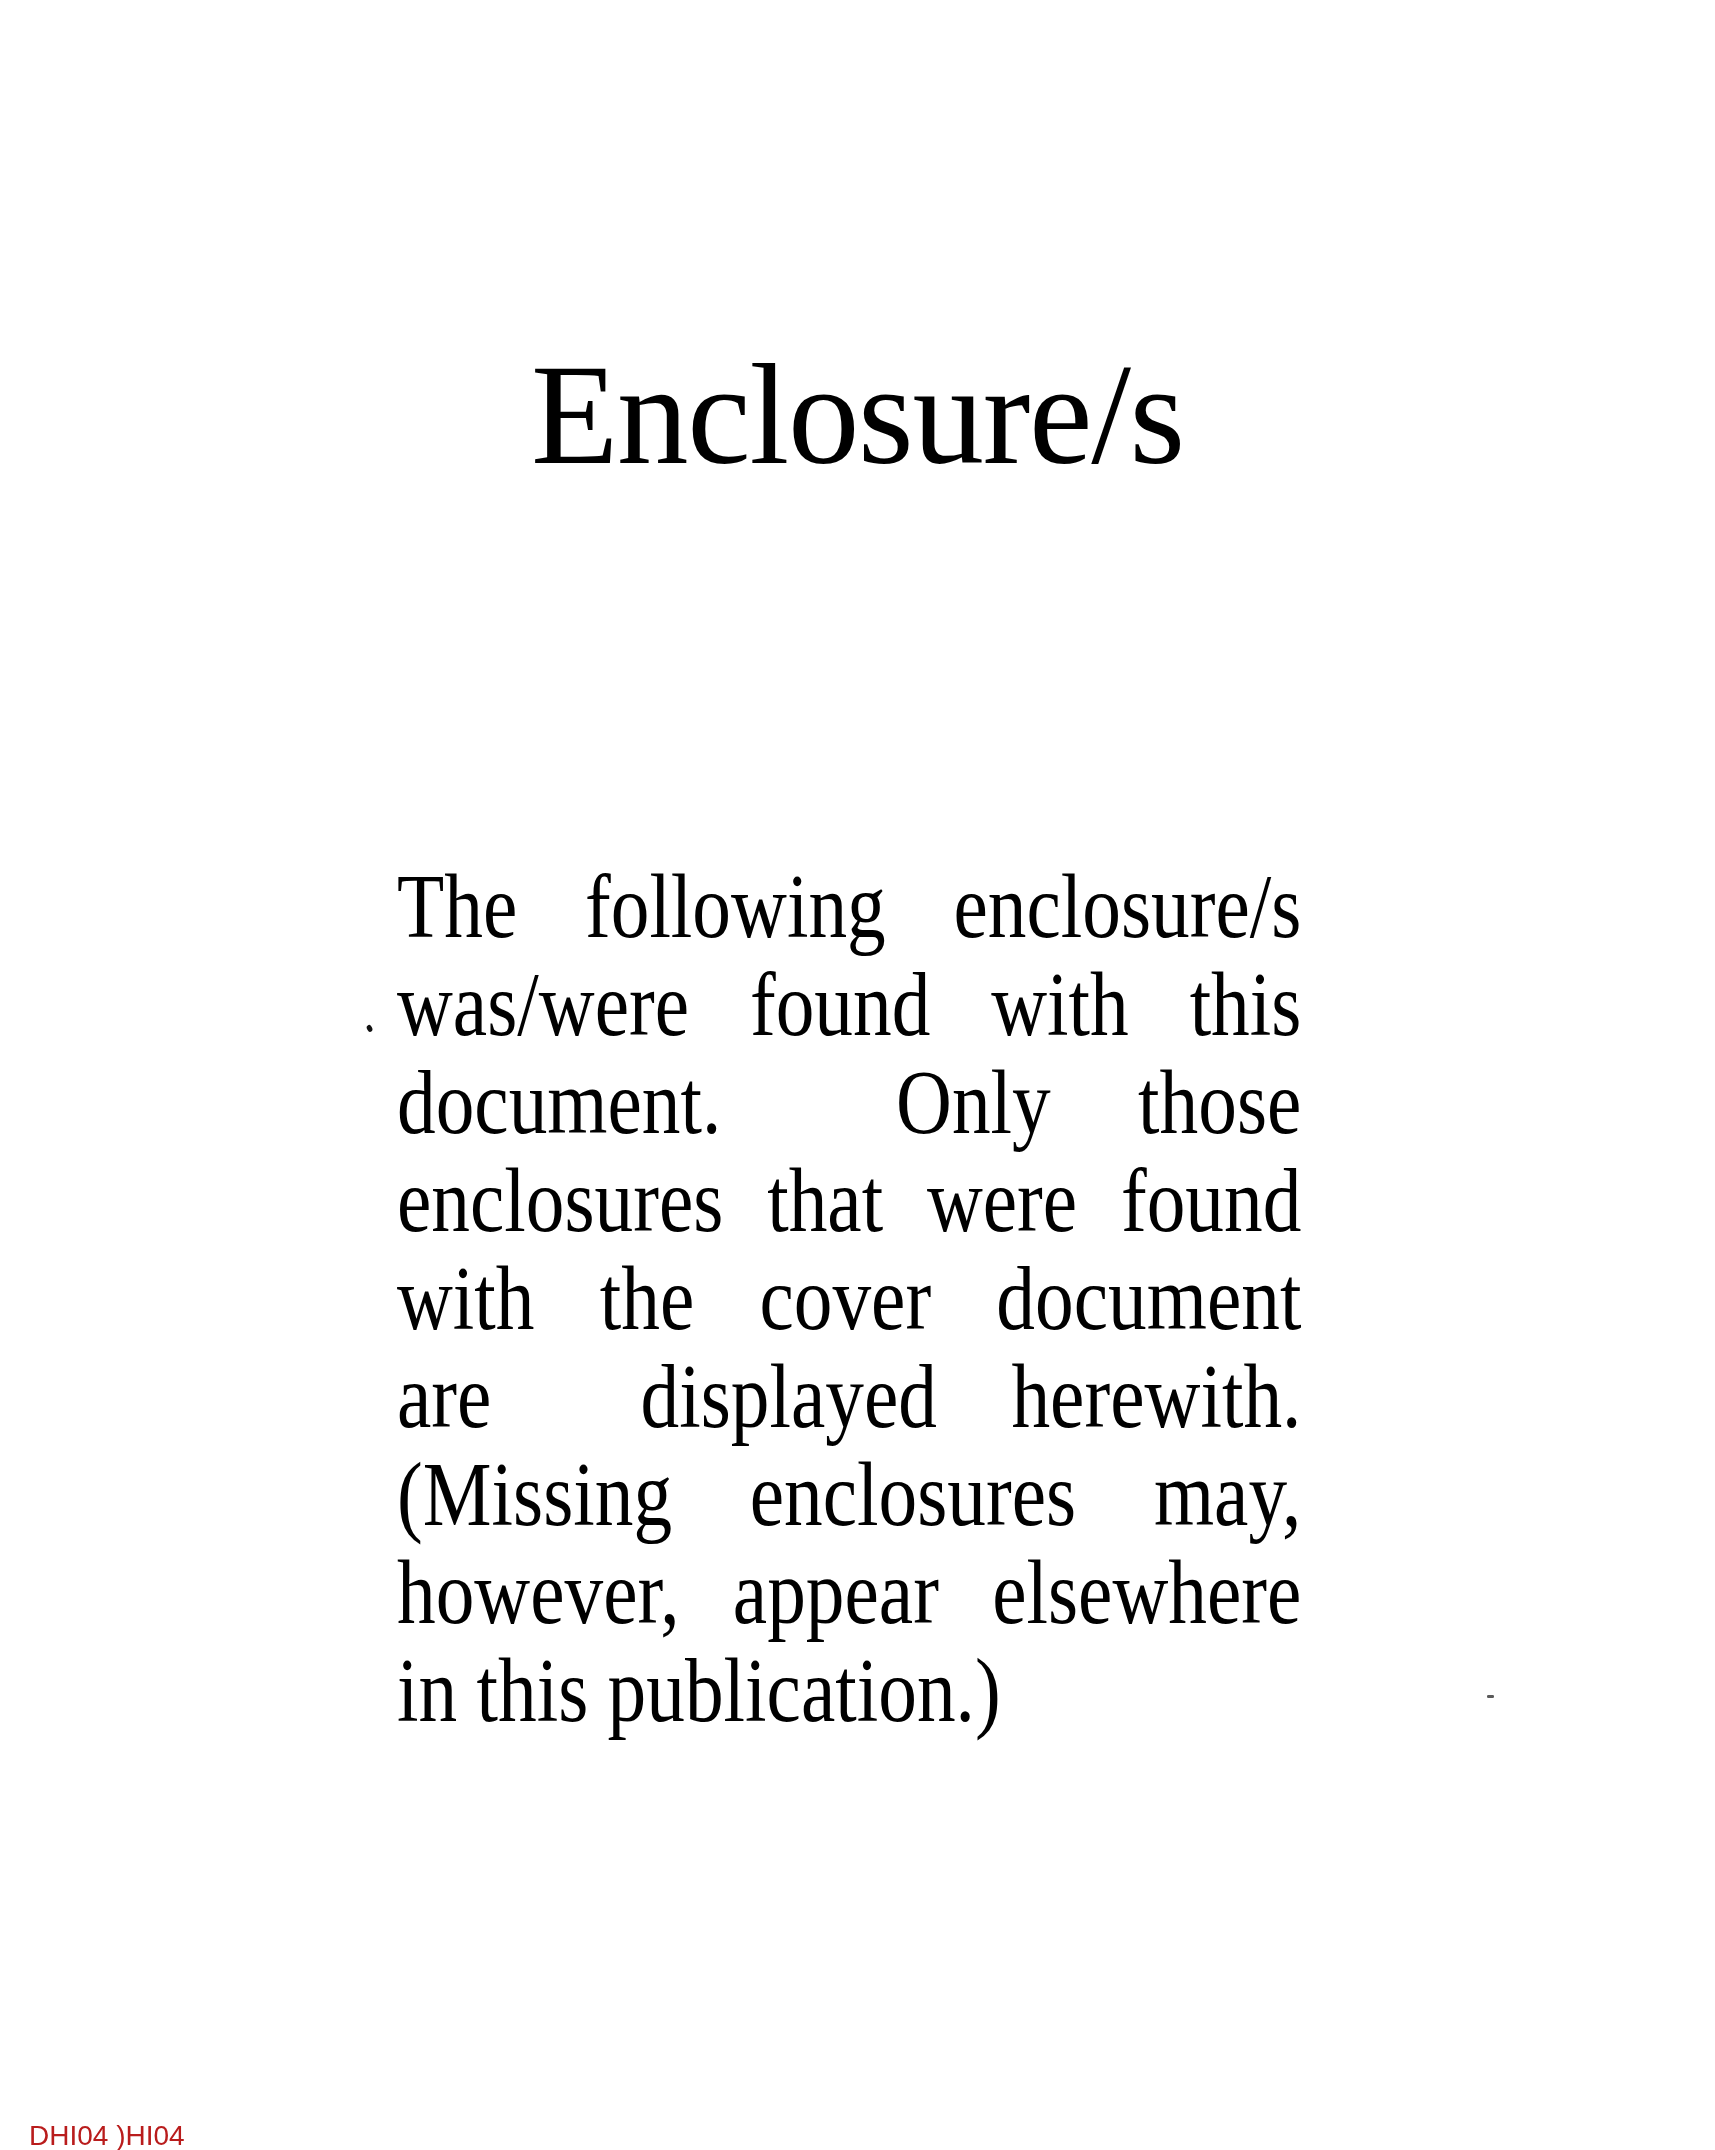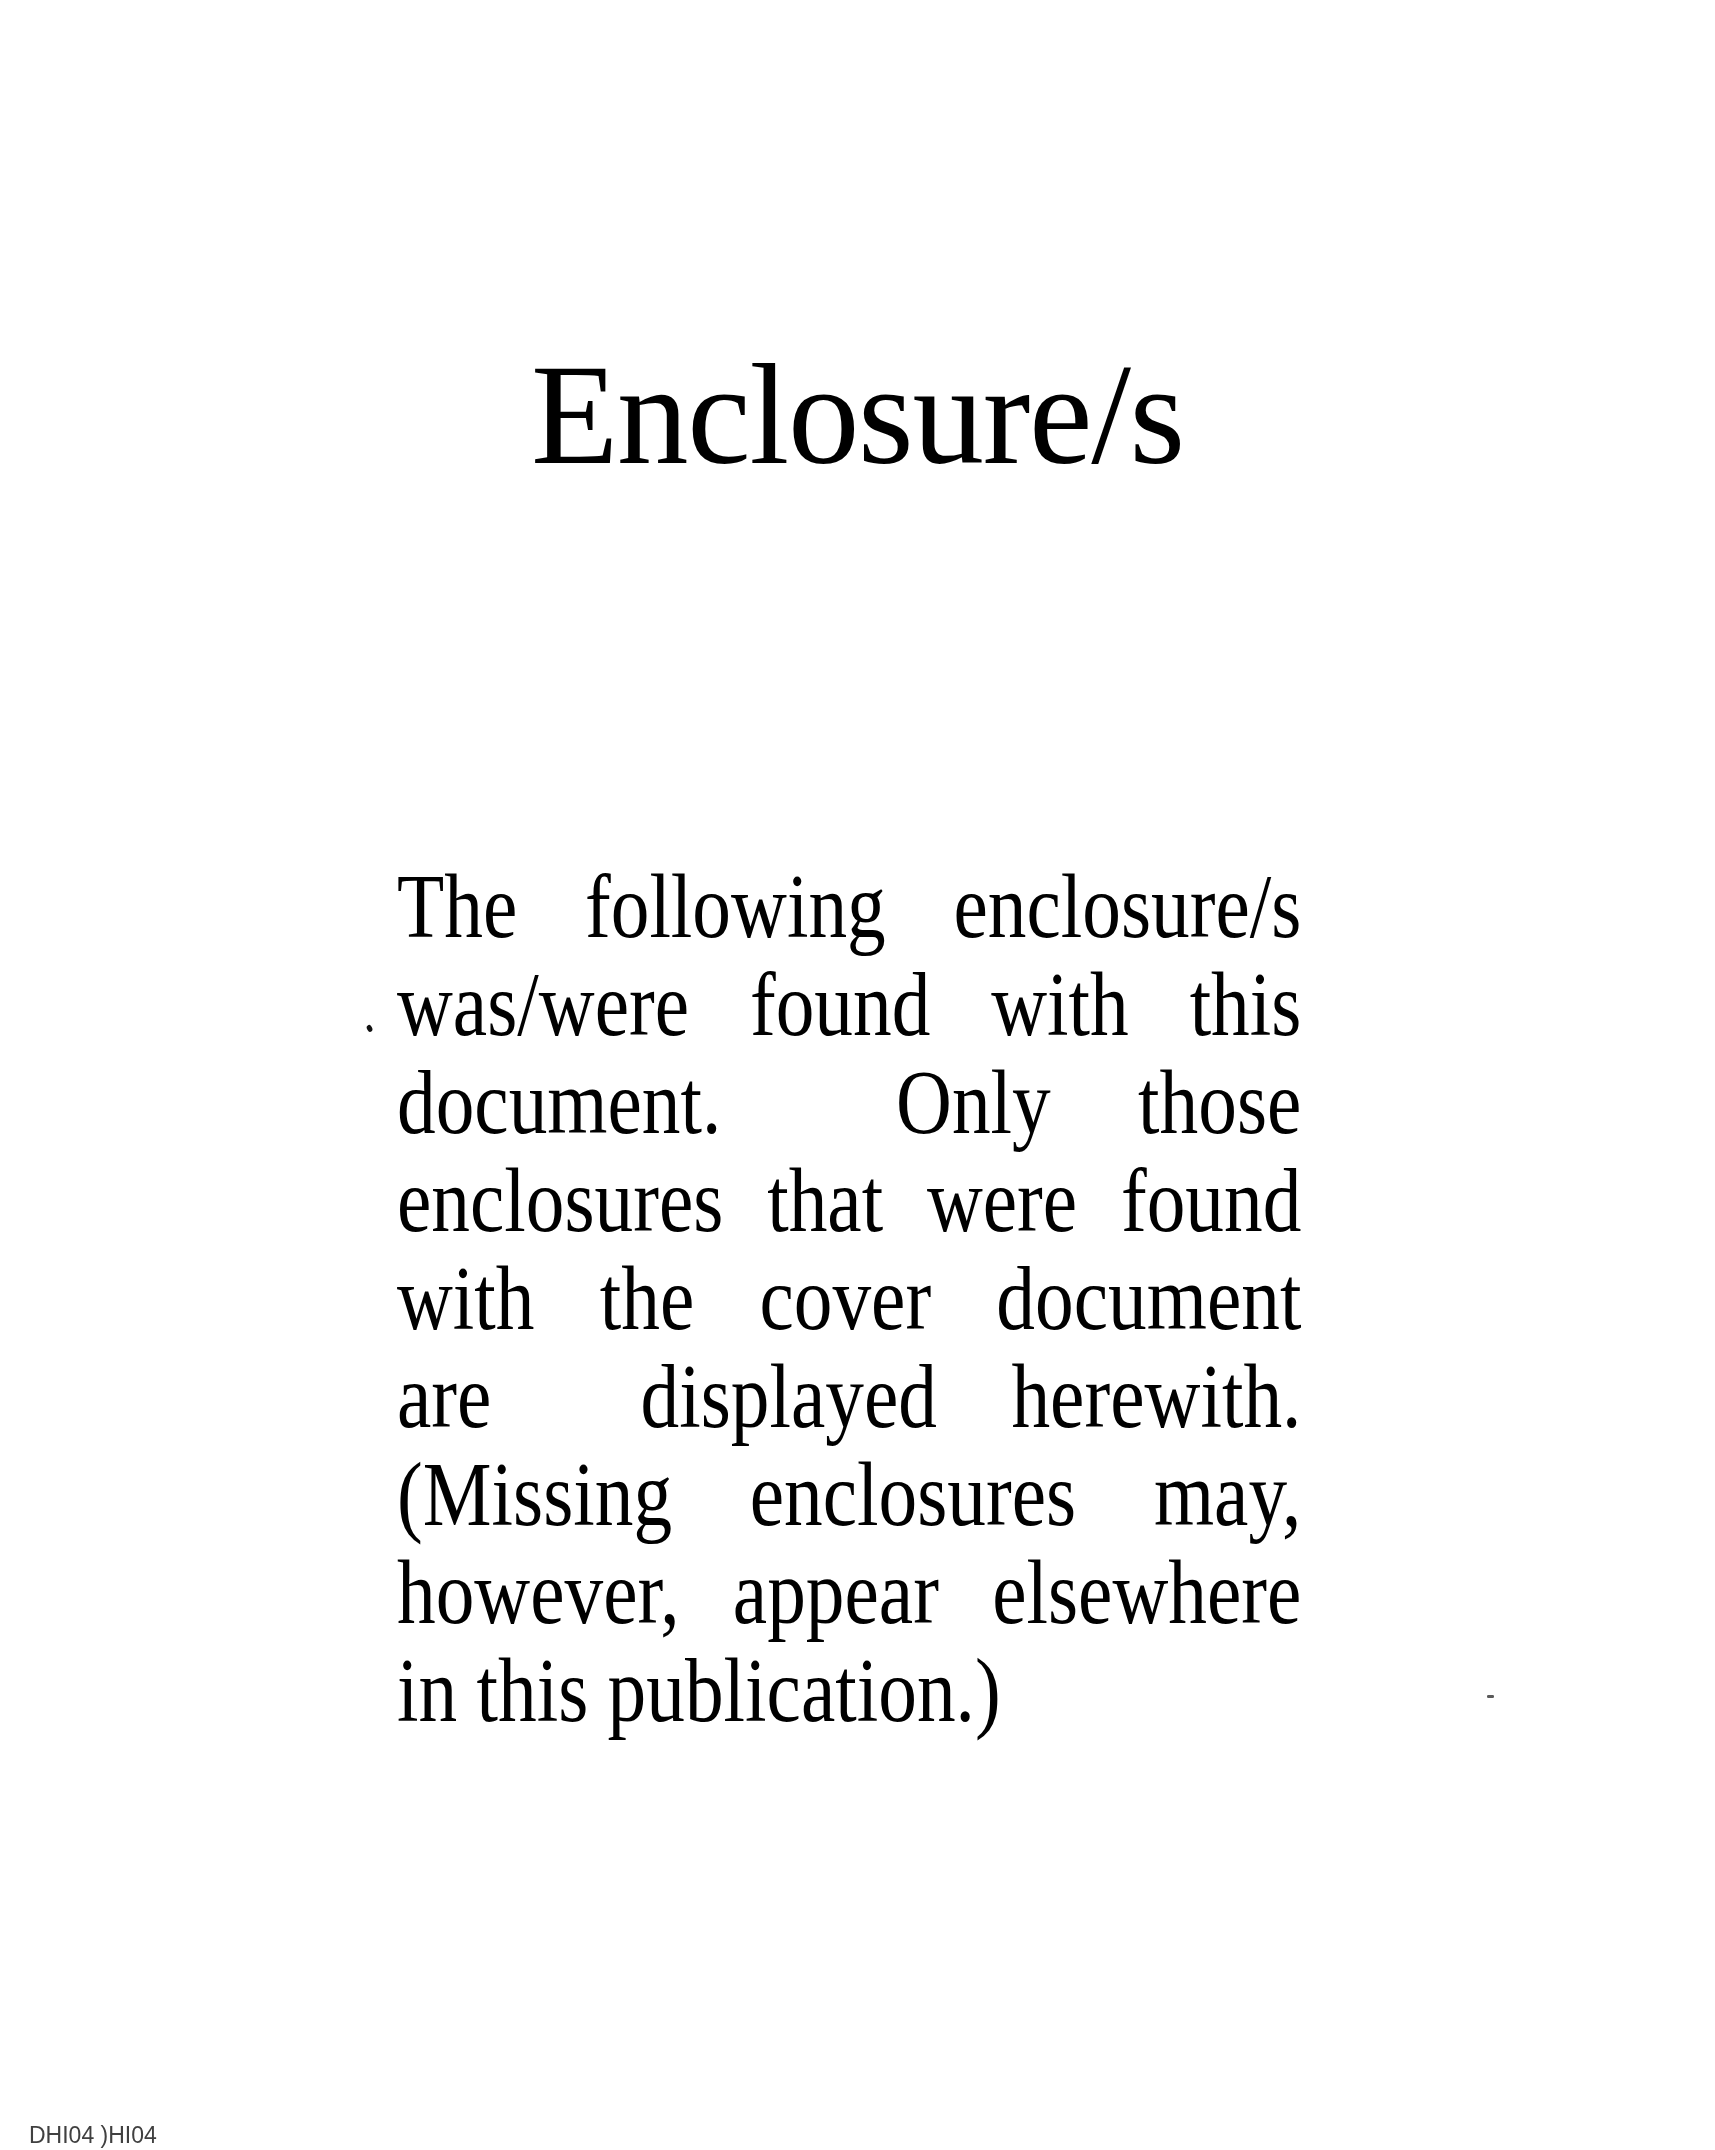--- a/index.html
+++ b/index.html
@@ -51,24 +51,24 @@
     align-items: baseline;
   }
   .para-line .w {
     display: inline-block;
   }
   .footer-code {
     position: absolute;
     top: 2124px;
     left: 29px;
     font-family: "Liberation Sans", sans-serif;
-    font-size: 23px;
+    font-size: 28px;
     line-height: 23px;
     font-weight: 400;
-    color: #404040;
+    color: #b91c1c;
     white-space: pre;
   }
   .speck-dot {
     position: absolute;
     left: 367px;
     top: 1025px;
     width: 4.7px;
     height: 6.7px;
     background: #111111;
     border-radius: 50% 40% 50% 40%;

